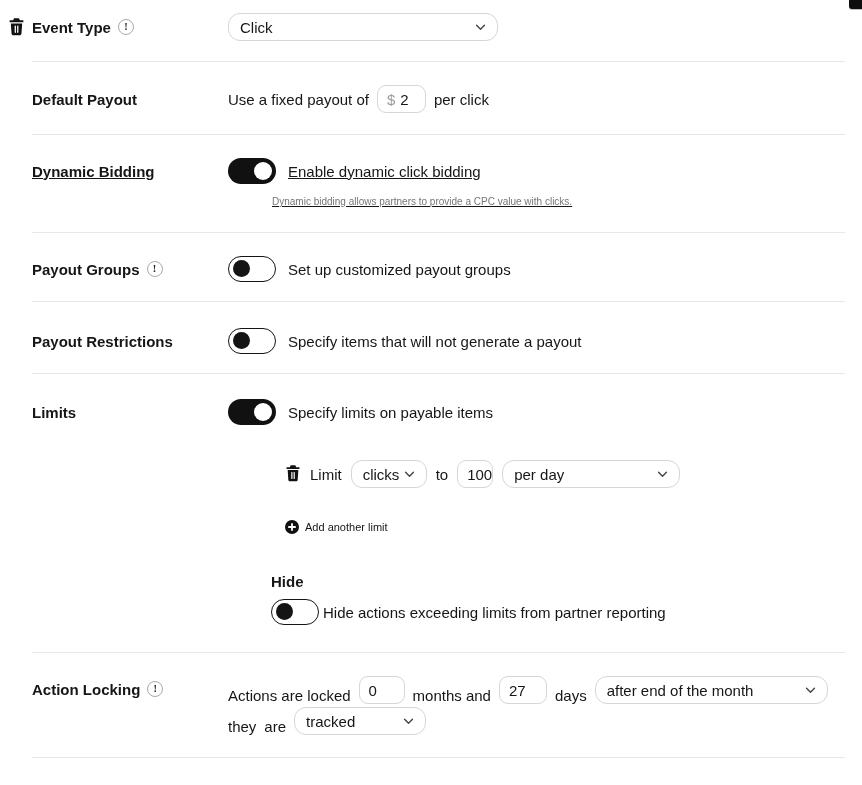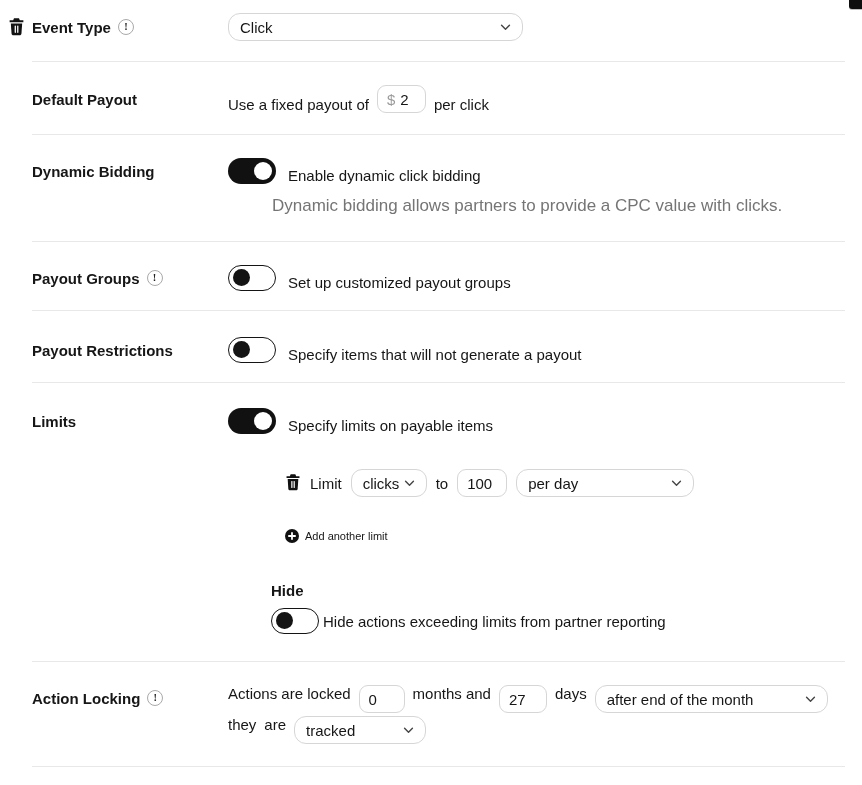--- a/index.html
+++ b/index.html
@@ -26,21 +26,21 @@
   .row{
     display:flex;align-items:flex-start;
     border-bottom:1px solid var(--c-divider);
   }
   .label-col{
     width:196px;flex:none;position:relative;
     display:flex;align-items:center;gap:7px;
     font-weight:700;font-size:15px;
   }
   .content-col{flex:1;min-width:0;}
-  .inline{display:flex;align-items:flex-end;}
+  .inline{display:flex;align-items:center;}
   
   .trash{width:17px;height:19px;flex:none;display:inline-block;}
   .info{
     width:16px;height:16px;flex:none;border:1.2px solid #a9a9a9;border-radius:50%;
     display:inline-flex;align-items:center;justify-content:center;
     font-size:10.5px;font-weight:700;color:#222;line-height:1;
     font-family:"Liberation Serif", serif;
   }
   .chev{width:11px;height:7px;flex:none;}
   
@@ -58,43 +58,43 @@
   .dollar{color:#9a9a9a;}
   .toggle{width:48px;height:26px;border-radius:13px;position:relative;flex:none;cursor:pointer;}
   .toggle.on{background:var(--c-toggle);}
   .toggle.on .knob{position:absolute;right:4px;top:4px;width:18px;height:18px;border-radius:50%;background:#fff;}
   .toggle.off{background:#fff;border:1.5px solid #141414;}
   .toggle.off .knob{position:absolute;left:4px;top:3px;width:17px;height:17px;border-radius:50%;background:#141414;}
   .checkbox{
     appearance:none;-webkit-appearance:none;width:14px;height:14px;margin:0;
     border:1.5px solid #3f3f3f;border-radius:2px;background:#fff;flex:none;cursor:pointer;
   }
-  .helper{color:var(--c-helper);font-size:17px;}
+  .helper{color:var(--c-helper);font-size:10px;}
   .plus-circle{width:14px;height:14px;flex:none;}
   
   .row-event{padding:13px 0 20px 0;}
   .row-event .label-col{height:28px;}
   .row-payout{padding:23px 0 21px 0;}
   .row-payout .label-col,.row-payout .content-col{min-height:28px;}
-  .row-bidding{padding:23px 0 25px 0;}
+  .row-bidding{padding:23px 0 25px 0;text-decoration:underline;}
   .row-groups{padding:23px 0 19px 0;}
   .row-restrict{padding:26px 0 19px 0;}
   .row-limits{padding:25px 0 27px 0;}
   .row-locking{padding:23px 0 22px 0;}
   .label-col,.content-col .inline{min-height:26px;}
   .abs-trash{position:absolute;left:-24px;top:4px;}
   .gap8{gap:8px;}
   .gap12{gap:12px;}
   .limit-line{margin:35px 0 0 57px;display:flex;align-items:center;gap:9px;}
   .check-line{margin:9px 0 0 85px;display:flex;align-items:center;gap:8px;min-height:16px;}
   .add-line{margin:32px 0 0 57px;display:flex;align-items:center;gap:6px;font-size:11px;}
   .hide-head{margin:39px 0 6px 43px;font-weight:700;}
   .hide-line{margin:9px 0 0 43px;display:flex;align-items:center;gap:4px;}
   .helper-line{margin:12px 0 0 44px;}
-  .lock-wrap{display:flex;flex-wrap:wrap;align-items:flex-start;column-gap:8px;row-gap:3px;max-width:617px;}
+  .lock-wrap{display:flex;flex-wrap:wrap;align-items:flex-end;column-gap:8px;row-gap:3px;max-width:617px;}
 </style>
 </head>
 <body>
 
 <div class="corner-el"></div>
 
 <div class="form">
 
   <div class="row row-event">
     <div class="label-col">
@@ -103,21 +103,21 @@
           <path fill="#111" d="M8.5 1.5h7l1.2 2.8h5v2.6H2.3V4.3h5L8.5 1.5z"></path>
           <path fill="#111" d="M4 8.6h16l-1 14.4c-.1 1.4-1.2 2.5-2.6 2.5H7.6c-1.4 0-2.5-1.1-2.6-2.5L4 8.6z"></path>
           <rect x="9.4" y="11.5" width="1.8" height="10.5" fill="#fff" rx="0.9"></rect>
           <rect x="12.9" y="11.5" width="1.8" height="10.5" fill="#fff" rx="0.9"></rect>
         </svg>
       </span>
       <span>Event Type</span>
       <span class="info">!</span>
     </div>
     <div class="content-col">
-      <div class="select" style="width:295px;">
+      <div class="select" style="width:270px;">
         <span>Click</span>
         <svg class="chev" viewBox="0 0 12 8">
             <polyline points="1.5,1.5 6,6 10.5,1.5" fill="none" stroke="#444" stroke-width="1.6" stroke-linecap="round" stroke-linejoin="round"></polyline>
           </svg>
       </div>
     </div>
   </div>
 
   <div class="row row-payout">
     <div class="label-col">
@@ -201,21 +201,21 @@
           </svg>
         </span>
         <span>Limit</span>
         <div class="select" style="width:76px;border-radius:11px;">
           <span>clicks</span>
           <svg class="chev" viewBox="0 0 12 8">
               <polyline points="1.5,1.5 6,6 10.5,1.5" fill="none" stroke="#444" stroke-width="1.6" stroke-linecap="round" stroke-linejoin="round"></polyline>
             </svg>
         </div>
         <span>to</span>
-        <span class="tbox" style="width:50px;">
+        <span class="tbox" style="width:36px;">
           <span>100</span>
         </span>
         <div class="select" style="width:178px;">
           <span>per day</span>
           <svg class="chev" viewBox="0 0 12 8">
               <polyline points="1.5,1.5 6,6 10.5,1.5" fill="none" stroke="#444" stroke-width="1.6" stroke-linecap="round" stroke-linejoin="round"></polyline>
             </svg>
         </div>
       </div>
 

